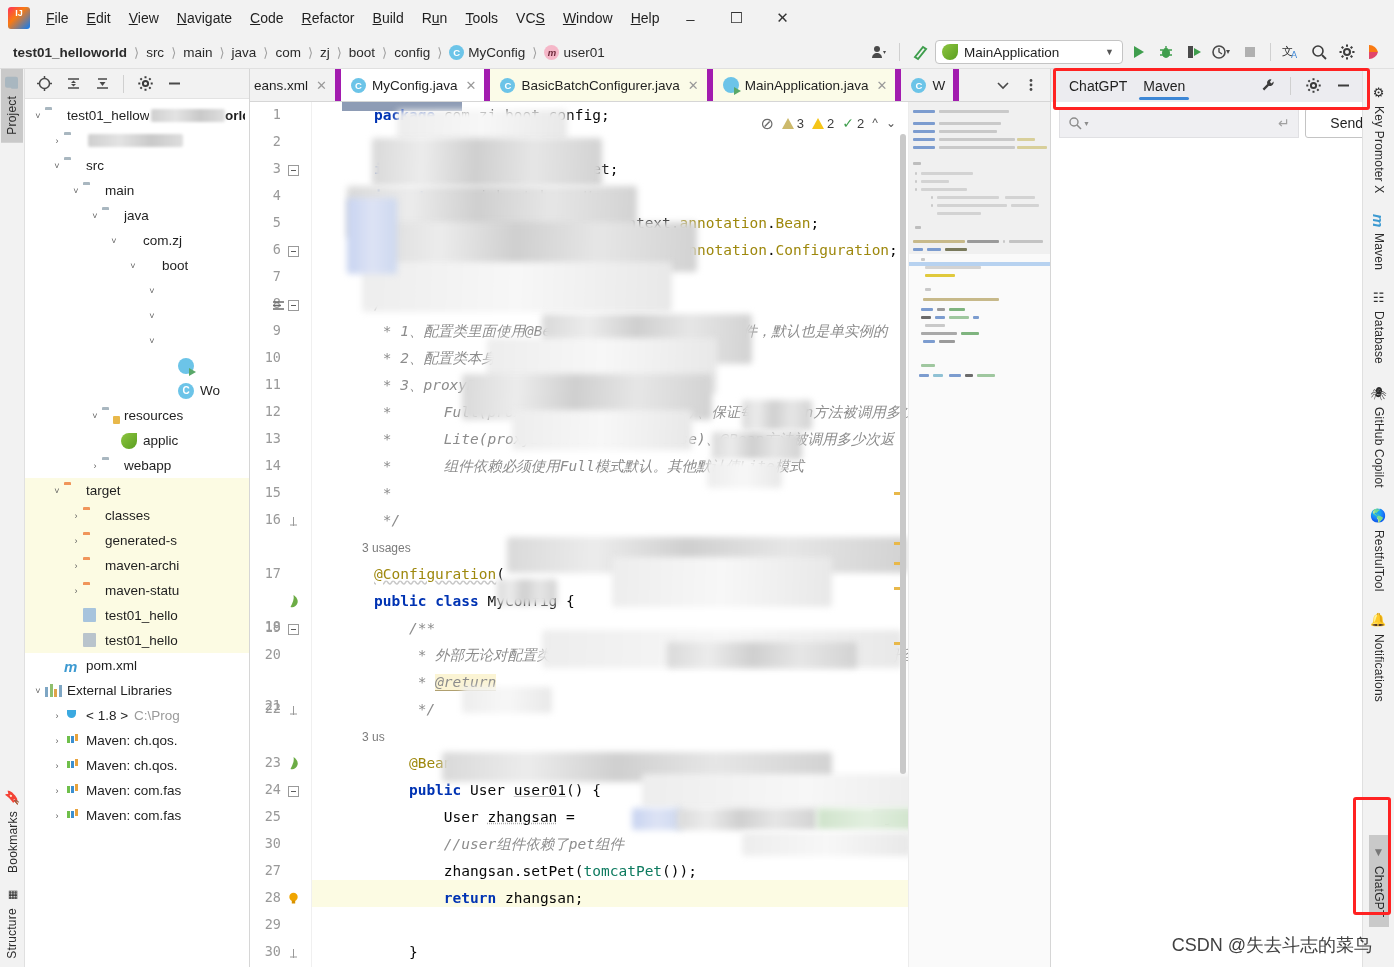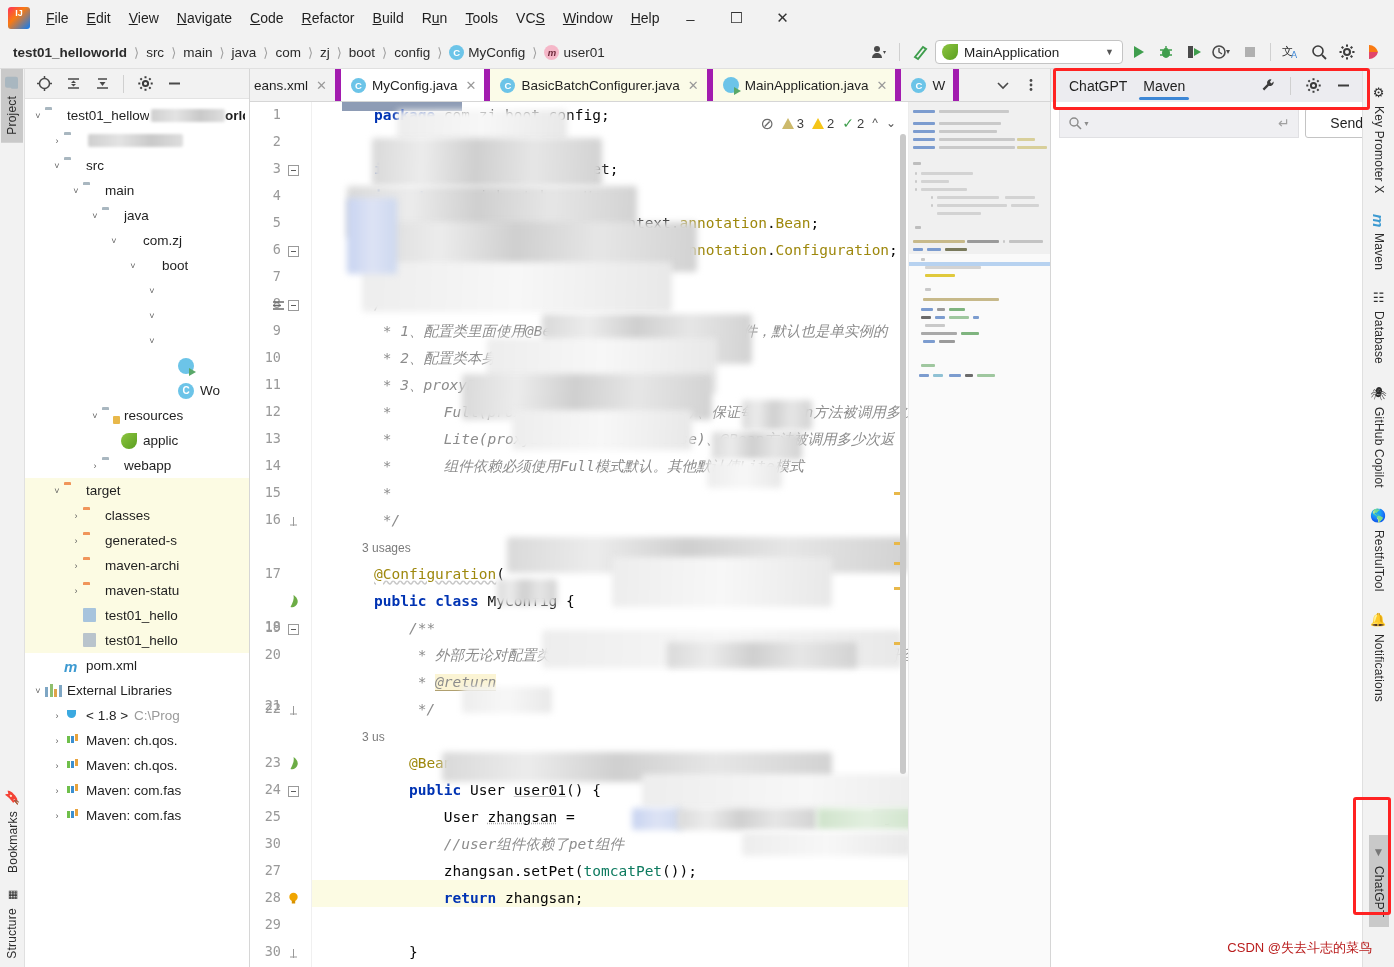--- a/index.html
+++ b/index.html
@@ -232,21 +232,21 @@
     height:30px; min-width:84px; border:1px solid #c4c4c4; border-radius:3px; background:#fff;
     font-size:14px; color:#1f1f1f; display:flex; align-items:center; justify-content:center;
   }
   .gpt-body { flex:1; background:#fff; }
 
   
   .redbox { position:absolute; border:3px solid #f22; border-radius:3px; pointer-events:none; z-index:30; }
 
   
   .watermark {
-    position:absolute; right:22px; bottom:10px; font-size:13px; color:#b91c1c;
+    position:absolute; right:22px; bottom:10px; font-size:18px; color:#404040;
     font-family:"Liberation Sans",sans-serif; z-index:20; white-space:nowrap;
   }
   .svgicon { display:block; }
 </style>
 </head>
 <body>
 
 <div class="app">
 
   <div class="titlebar">

